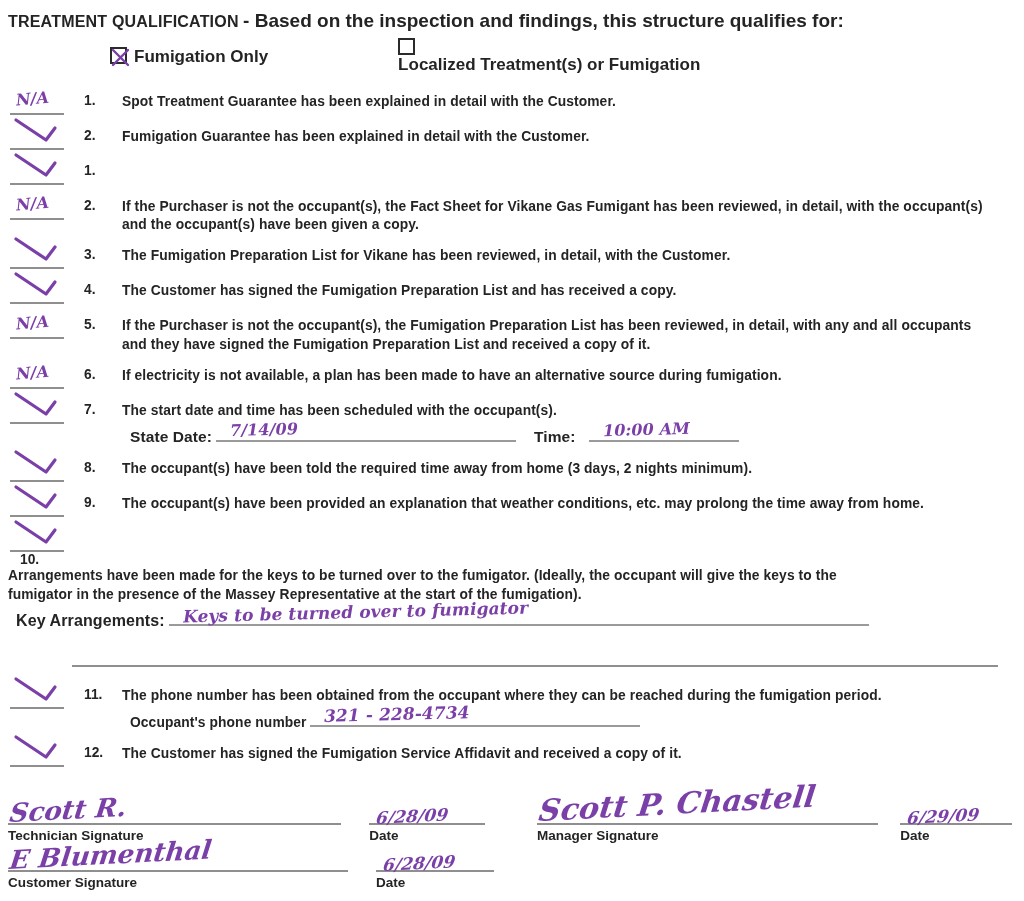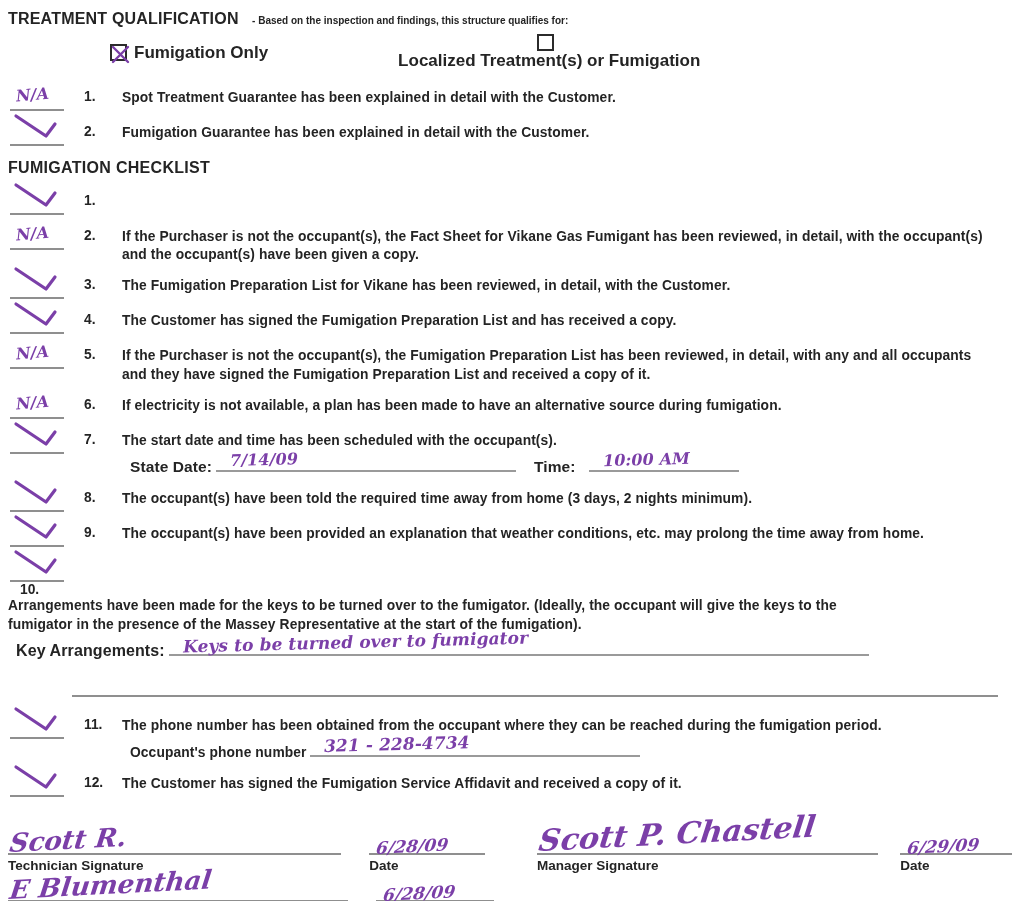--- a/index.html
+++ b/index.html
@@ -3,23 +3,23 @@
 <meta charset="utf-8">
 <style>
   * { margin:0; padding:0; box-sizing:border-box; }
   html,body { width:1024px; height:901px; background:#ffffff; overflow:hidden; }
   body { font-family:"Liberation Sans", sans-serif; color:#242424; }
   .page { padding:10px 12px 0 8px; }
 
   
   .hdr { font-weight:bold; margin-bottom:6px; }
   .hdr .big { font-size:16px; letter-spacing:0.2px; }
-  .hdr .small { font-size:10px;margin-left:9px; }
+  .hdr .small { font-size:19px; }
   .optrow { display:flex; align-items:center; margin:4px 0 18px 102px; }
-  .opt { display:flex; align-items:center; }
+  .opt { display:flex; align-items:flex-start; }
   .opt + .opt { margin-left:130px;flex-direction:column; }
   .cb { width:17px; height:17px; border:2.2px solid #2b2b2b; position:relative; margin-right:7px; flex:none; }
   .cb svg { position:absolute; left:-2px; top:-2px; }
   .optlabel { font-size:17px; font-weight:bold; }
 
   
   .item { display:flex; align-items:flex-start; margin-bottom:13px; }
   .markcol { width:64px; flex:none; position:relative; height:22px; }
   .blank { position:absolute; left:2px; right:8px; bottom:0; border-bottom:2.4px solid #8f8f8f; }
   .mark-check { position:absolute; left:4px; top:-12px; }
@@ -93,21 +93,20 @@
     <div class="markcol">
       <svg class="mark-check" width="52" height="30" viewBox="0 0 52 30">
         <path d="M4 4 L34 24 L43 12" stroke="#7b3fa8" stroke-width="3.2" fill="none" stroke-linecap="round" stroke-linejoin="round"></path>
       </svg>
       <span class="blank"></span>
     </div>
     <div class="num">2.</div>
     <div class="itext">Fumigation Guarantee has been explained in detail with the Customer.</div>
   </div>
 
-  <div class="sect">FUMIGATION CHECKLIST</div>
 
   <div class="item">
     <div class="markcol">
       <svg class="mark-check" width="52" height="30" viewBox="0 0 52 30">
           <path d="M4 4 L34 24 L43 12" stroke="#7b3fa8" stroke-width="3.2" fill="none" stroke-linecap="round" stroke-linejoin="round"></path>
         </svg>
       <span class="blank"></span>
     </div>
     <div class="num">1.</div>
   </div>

